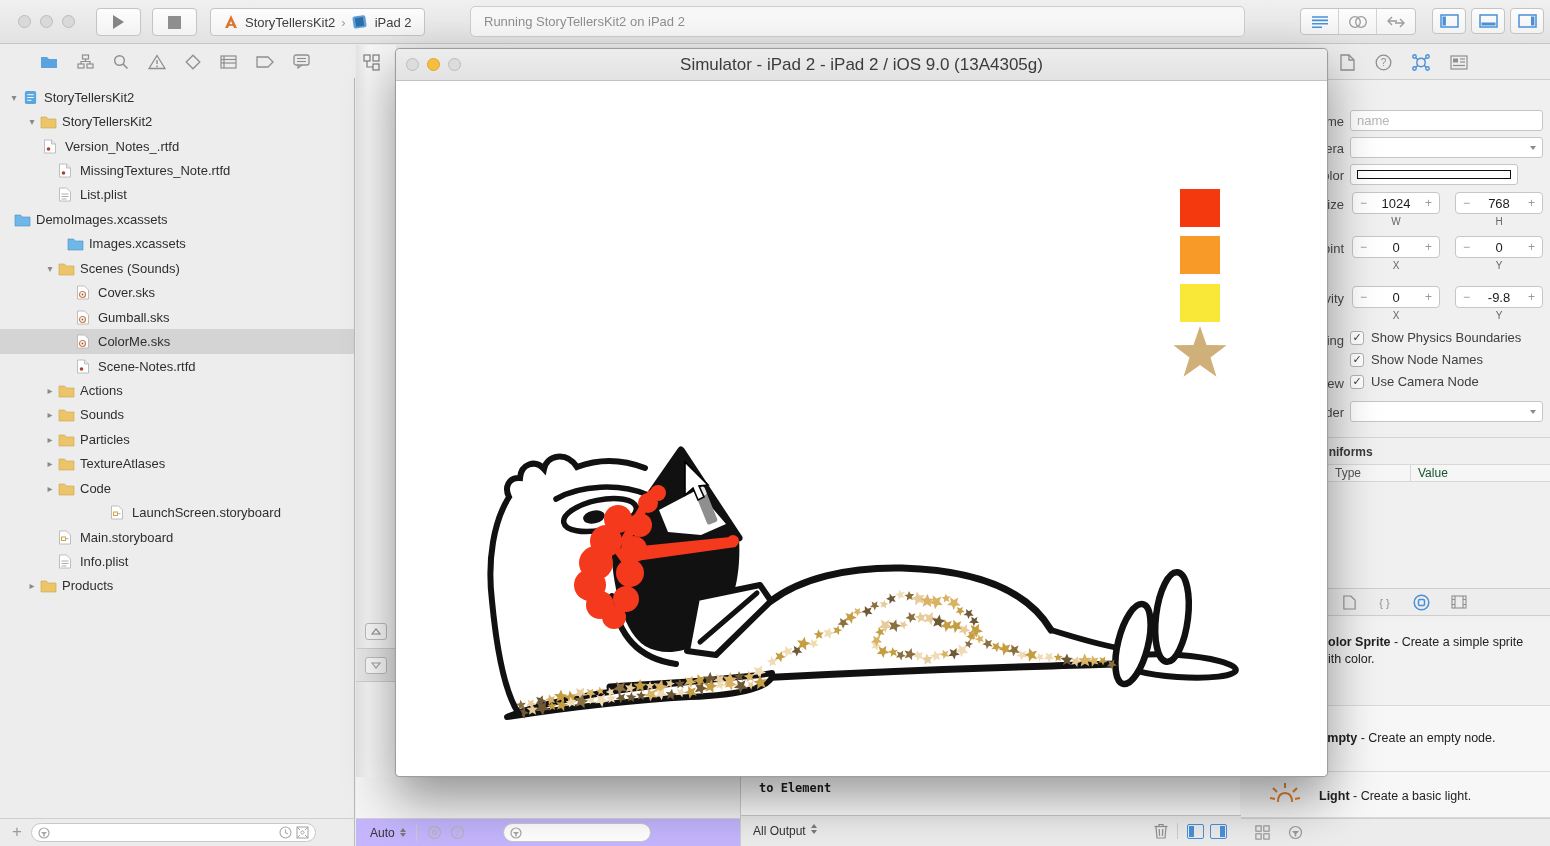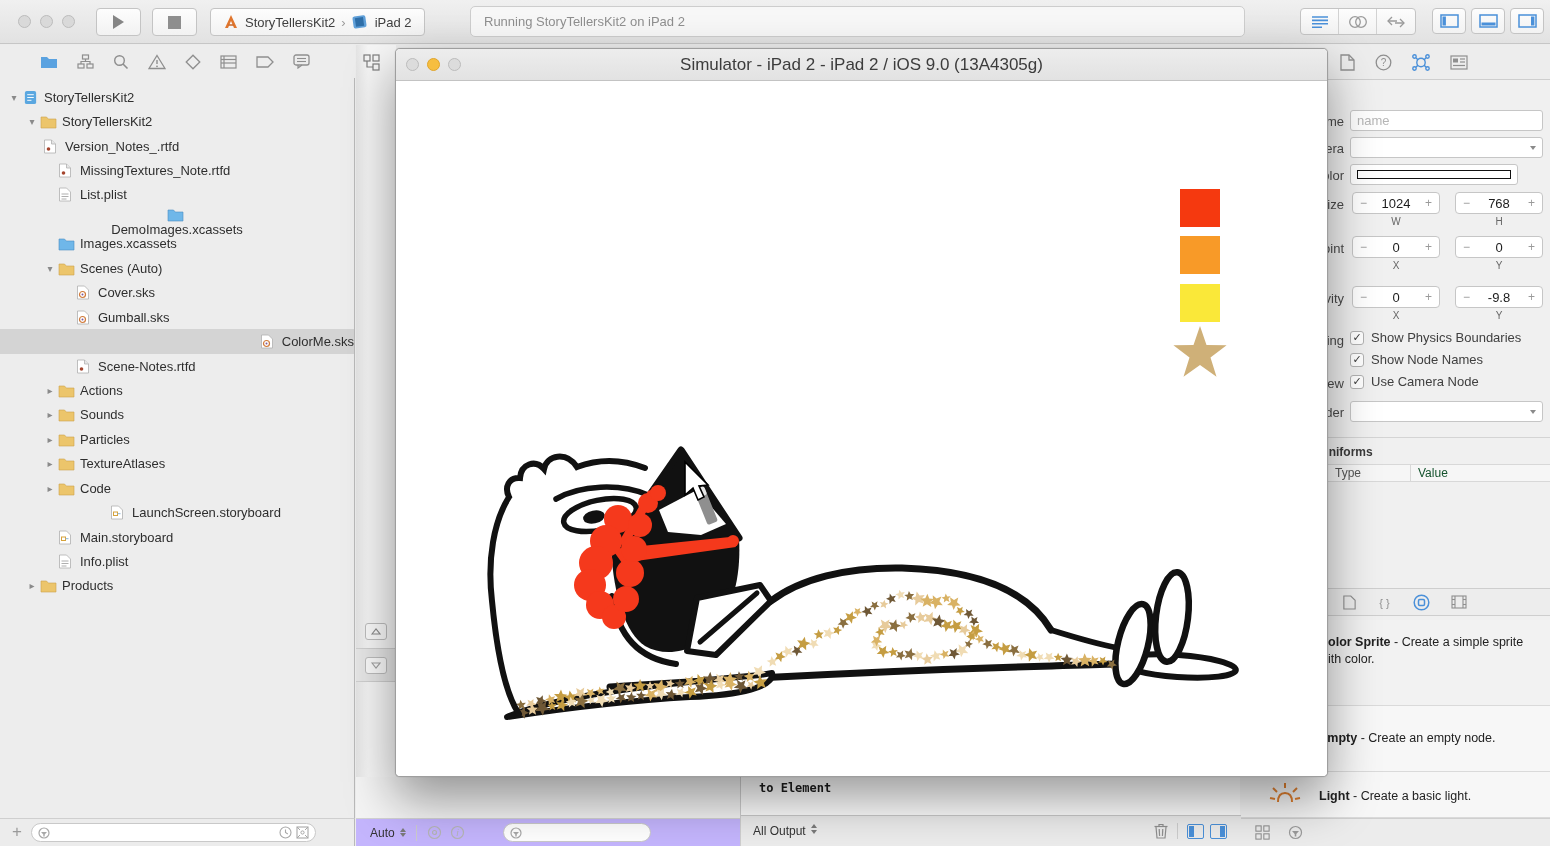--- a/index.html
+++ b/index.html
@@ -240,60 +240,60 @@
         <span class="ticon"><svg width="14" height="15" viewBox="0 0 13 15">
             <path d="M1,1 h7 l4,4 v9 H1 Z" fill="#fff" stroke="#b0b0b0" stroke-width="0.8"></path>
             <g stroke="#9a9a9a" stroke-width="0.8">
               <line x1="3" y1="7" x2="10" y2="7"></line>
               <line x1="3" y1="9.5" x2="10" y2="9.5"></line>
               <line x1="3" y1="12" x2="8" y2="12"></line>
             </g>
           </svg></span>
         <span>List.plist</span>
       </div>
-      <div class="tree-row" style=" flex-direction: column;">
+      <div class="tree-row" style="">
         <span class="disc"></span>
         <span class="ticon"><svg width="17" height="15" viewBox="0 0 17 14">
             <path d="M1,2.5 h5.5 l1.8,2 H16 v9 H1 Z" fill="#6fb7e9" stroke="#4a8fc5" stroke-width="0.6"></path>
           </svg></span>
         <span>DemoImages.xcassets</span>
       </div>
-      <div class="tree-row" style="padding-left: 44px;">
+      <div class="tree-row" style="padding-left: 28px; margin-left: 25px;">
         <span class="disc"></span>
         <span class="ticon"><svg width="17" height="15" viewBox="0 0 17 14">
             <path d="M1,2.5 h5.5 l1.8,2 H16 v9 H1 Z" fill="#6fb7e9" stroke="#4a8fc5" stroke-width="0.6"></path>
           </svg></span>
         <span>Images.xcassets</span>
       </div>
       <div class="tree-row" style="padding-left: 44px;">
         <span class="disc">▾</span>
         <span class="ticon"><svg width="17" height="15" viewBox="0 0 17 14">
             <path d="M1,2.5 h5.5 l1.8,2 H16 v9 H1 Z" fill="#ecc56b" stroke="#cfa24a" stroke-width="0.6"></path>
           </svg></span>
-        <span>Scenes (Auto)</span>
+        <span>Scenes (Sounds)</span>
       </div>
       <div class="tree-row" style="padding-left: 62px;">
         <span class="disc"></span>
         <span class="ticon"><svg width="14" height="15" viewBox="0 0 13 15">
             <path d="M1,1 h7 l4,4 v9 H1 Z" fill="#fff" stroke="#b0b0b0" stroke-width="0.8"></path>
             <circle cx="6" cy="9.5" r="3" fill="none" stroke="#d07a3a" stroke-width="1.2"></circle>
             <circle cx="6" cy="9.5" r="1" fill="#7a5aa0"></circle>
           </svg></span>
         <span>Cover.sks</span>
       </div>
       <div class="tree-row" style="padding-left: 62px;">
         <span class="disc"></span>
         <span class="ticon"><svg width="14" height="15" viewBox="0 0 13 15">
             <path d="M1,1 h7 l4,4 v9 H1 Z" fill="#fff" stroke="#b0b0b0" stroke-width="0.8"></path>
             <circle cx="6" cy="9.5" r="3" fill="none" stroke="#d07a3a" stroke-width="1.2"></circle>
             <circle cx="6" cy="9.5" r="1" fill="#7a5aa0"></circle>
           </svg></span>
         <span>Gumball.sks</span>
       </div>
-      <div class="tree-row sel" style="padding-left: 44px; justify-content: flex-end;">
+      <div class="tree-row sel" style="padding-left: 62px;">
         <span class="disc"></span>
         <span class="ticon"><svg width="14" height="15" viewBox="0 0 13 15">
             <path d="M1,1 h7 l4,4 v9 H1 Z" fill="#fff" stroke="#b0b0b0" stroke-width="0.8"></path>
             <circle cx="6" cy="9.5" r="3" fill="none" stroke="#d07a3a" stroke-width="1.2"></circle>
             <circle cx="6" cy="9.5" r="1" fill="#7a5aa0"></circle>
           </svg></span>
         <span>ColorMe.sks</span>
       </div>
       <div class="tree-row" style="padding-left: 62px;">
         <span class="disc"></span>

